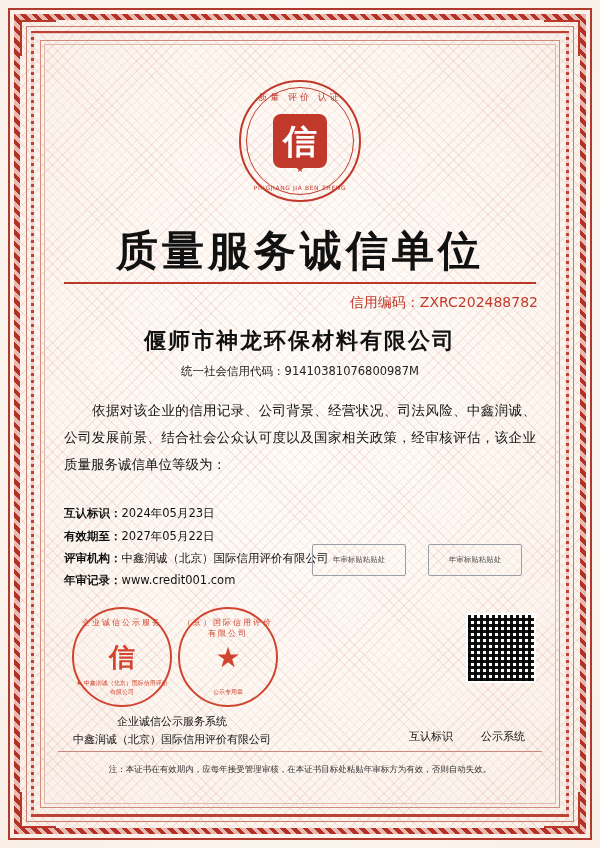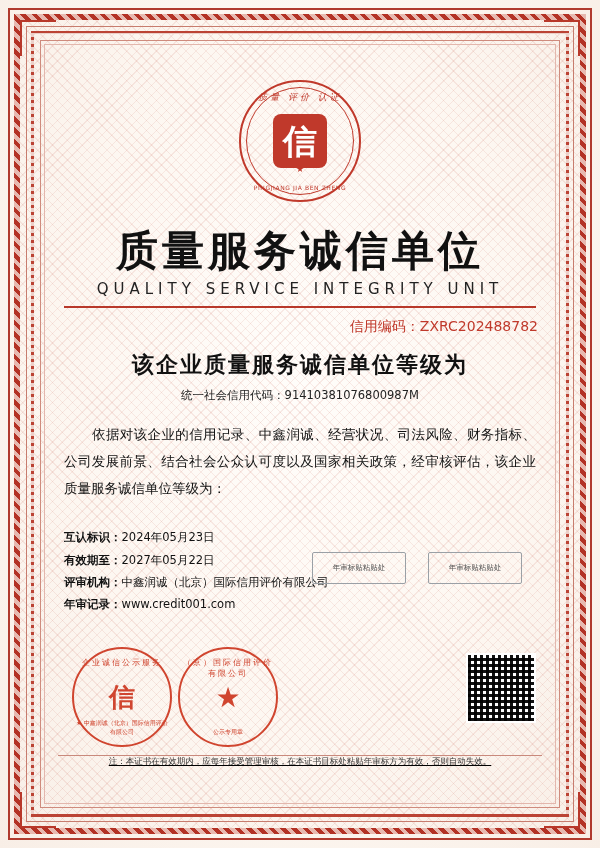--- a/index.html
+++ b/index.html
@@ -60,21 +60,21 @@
     border-radius:50%;border:1px solid #c0392b;
   }
   .seal-core{
     width:54px;height:54px;border-radius:8px;background:#c0392b;
     color:#fff;display:flex;align-items:center;justify-content:center;
     font-size:34px;font-weight:bold;font-family:"DejaVu Sans","Liberation Sans",sans-serif;
     line-height:1;
   }
   .seal-top{
     position:absolute;top:9px;left:0;right:0;text-align:center;
-    font-size:9px;color:#c0392b;letter-spacing:3px;font-style:italic;
+    font-size:9px;color:#c0392b;letter-spacing:3px;
   }
   .seal-bottom{
     position:absolute;bottom:9px;left:0;right:0;text-align:center;
     font-size:6px;color:#c0392b;letter-spacing:.6px;
   }
   .seal-star{position:absolute;bottom:26px;left:50%;transform:translateX(-50%);
     color:#c0392b;font-size:9px;}
 
   .title{
     text-align:center;margin-top:26px;
@@ -115,29 +115,29 @@
   .meta{
     margin-top:24px;padding:0 6px;position:relative;
     font-size:11.5px;color:#111;line-height:1.95;
   }
   .meta-row{display:block;}
   .meta-label{display:inline-block;font-weight:bold;}
   .annual{
     position:absolute;right:0;top:18px;width:230px;
   }
   .annual-title{font-size:11.5px;font-weight:bold;color:#111;}
-  .annual-boxes{display:flex;gap:22px;margin-top:8px;}
+  .annual-boxes{display:flex;gap:22px;margin-top:24px;}
   .annual-box{
     width:92px;height:30px;border:1px solid #9aa0a6;border-radius:2px;
     display:flex;align-items:center;justify-content:center;
     font-size:7.5px;color:#555;
   }
 
   .footer{
-    position:absolute;left:0;right:0;bottom:24px;text-decoration:underline;
+    position:absolute;left:0;right:0;bottom:16px;
   }
   .stamps{position:relative;height:104px;}
   .stamp{
     position:absolute;border:2px solid #d0452f;border-radius:50%;
     color:#d0452f;
   }
   .stamp1{left:14px;top:0;width:96px;height:96px;}
   .stamp2{left:120px;top:0;width:96px;height:96px;}
   .stamp-core{
     position:absolute;left:50%;top:50%;transform:translate(-50%,-50%);
@@ -168,21 +168,21 @@
     background-blend-mode:multiply;
     border:2px solid #fff;
   }
   .cap-row{
     position:relative;margin-top:2px;height:34px;font-size:11px;color:#111;
   }
   .cap1{position:absolute;left:4px;top:0;text-align:center;width:220px;line-height:1.6;}
   .cap-mutual{position:absolute;left:330px;top:16px;width:86px;text-align:center;font-size:11px;}
   .cap-qr{position:absolute;right:0px;top:16px;width:78px;text-align:center;font-size:11px;}
   .note{
-    margin-top:4px;border-top:1px solid #c9897c;padding-top:0;
+    margin-top:4px;border-top:1px solid #c9897c;padding-top:12px;
     font-size:8.5px;color:#333;text-align:center;
   }
 </style>
 </head>
 <body>
 
 <div class="cert">
   <div class="guilloche"></div>
   <div class="ring ring1"></div>
   <div class="ring ring2"></div>
@@ -200,33 +200,32 @@
     <div class="seal-wrap">
       <div class="seal">
         <div class="seal-top">质量 评价 认证</div>
         <div class="seal-core">信</div>
         <div class="seal-star">★</div>
         <div class="seal-bottom">PINGJIANG JIA BEN ZHENG</div>
       </div>
     </div>
 
     <div class="title">质量服务诚信单位</div>
-    <div class="subtitle">QUALITY SERVICE INTEGRITY UNIT</div>
     <div class="rule"></div>
 
     <div class="credit-no">
       <span>信用编码：</span><span>ZXRC202488782</span>
     </div>
 
-    <div class="company">该企业质量服务诚信单位等级为</div>
+    <div class="company">偃师市神龙环保材料有限公司</div>
     <div class="usci">
       <span>统一社会信用代码：</span><span>91410381076800987M</span>
     </div>
 
-    <div class="body-text">依据对该企业的信用记录、中鑫润诚、经营状况、司法风险、财务指标、公司发展前景、结合社会公众认可度以及国家相关政策，经审核评估，该企业质量服务诚信单位等级为：</div>
+    <div class="body-text">依据对该企业的信用记录、公司背景、经营状况、司法风险、中鑫润诚、公司发展前景、结合社会公众认可度以及国家相关政策，经审核评估，该企业质量服务诚信单位等级为：</div>
 
 
     <div class="meta">
       <div class="meta-row">
         <span class="meta-label">互认标识：</span><span>2024年05月23日</span>
       </div>
       <div class="meta-row">
         <span class="meta-label">有效期至：</span><span>2027年05月22日</span>
       </div>
       <div class="meta-row">
@@ -252,18 +251,26 @@
           <div class="stamp-arc2">★ 中鑫润诚（北京）国际信用评价有限公司</div>
         </div>
         <div class="stamp stamp2">
           <div class="stamp-arc">（京）国际信用评价有限公司</div>
           <div class="stamp-star">★</div>
           <div class="stamp-arc2">公示专用章</div>
         </div>
         <div class="qr"></div>
       </div>
 
+      <div class="cap-row">
+        <div class="cap1">
+          <div>企业诚信公示服务系统</div>
+          <div>中鑫润诚（北京）国际信用评价有限公司</div>
+        </div>
+        <div class="cap-mutual">互认标识</div>
+        <div class="cap-qr">公示系统</div>
+      </div>
 
       <div class="note">注：本证书在有效期内，应每年接受管理审核，在本证书目标处粘贴年审标方为有效，否则自动失效。</div>
     </div>
 
   </div>
 </div>
 
 </body></html>

